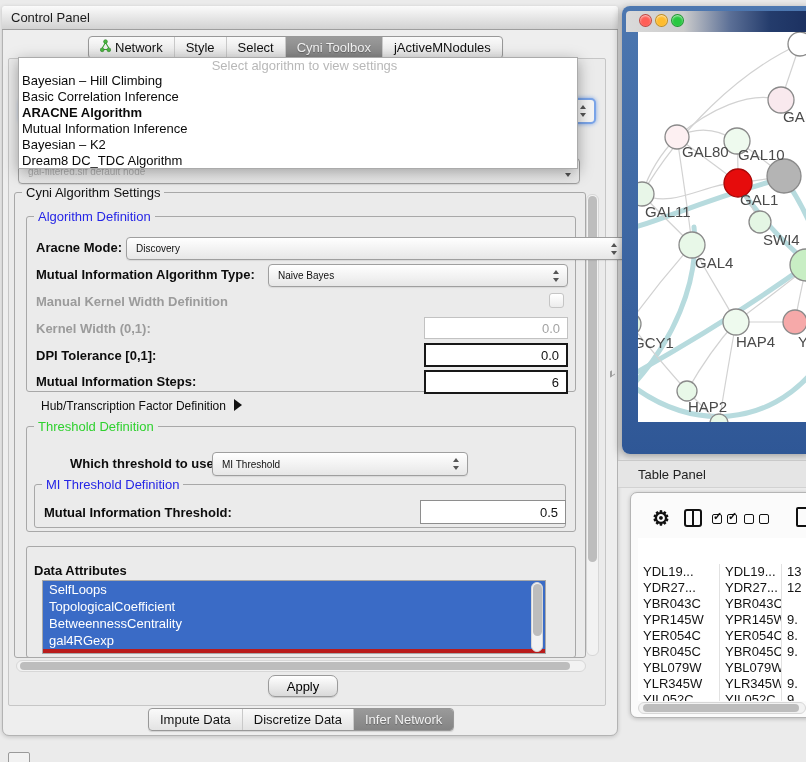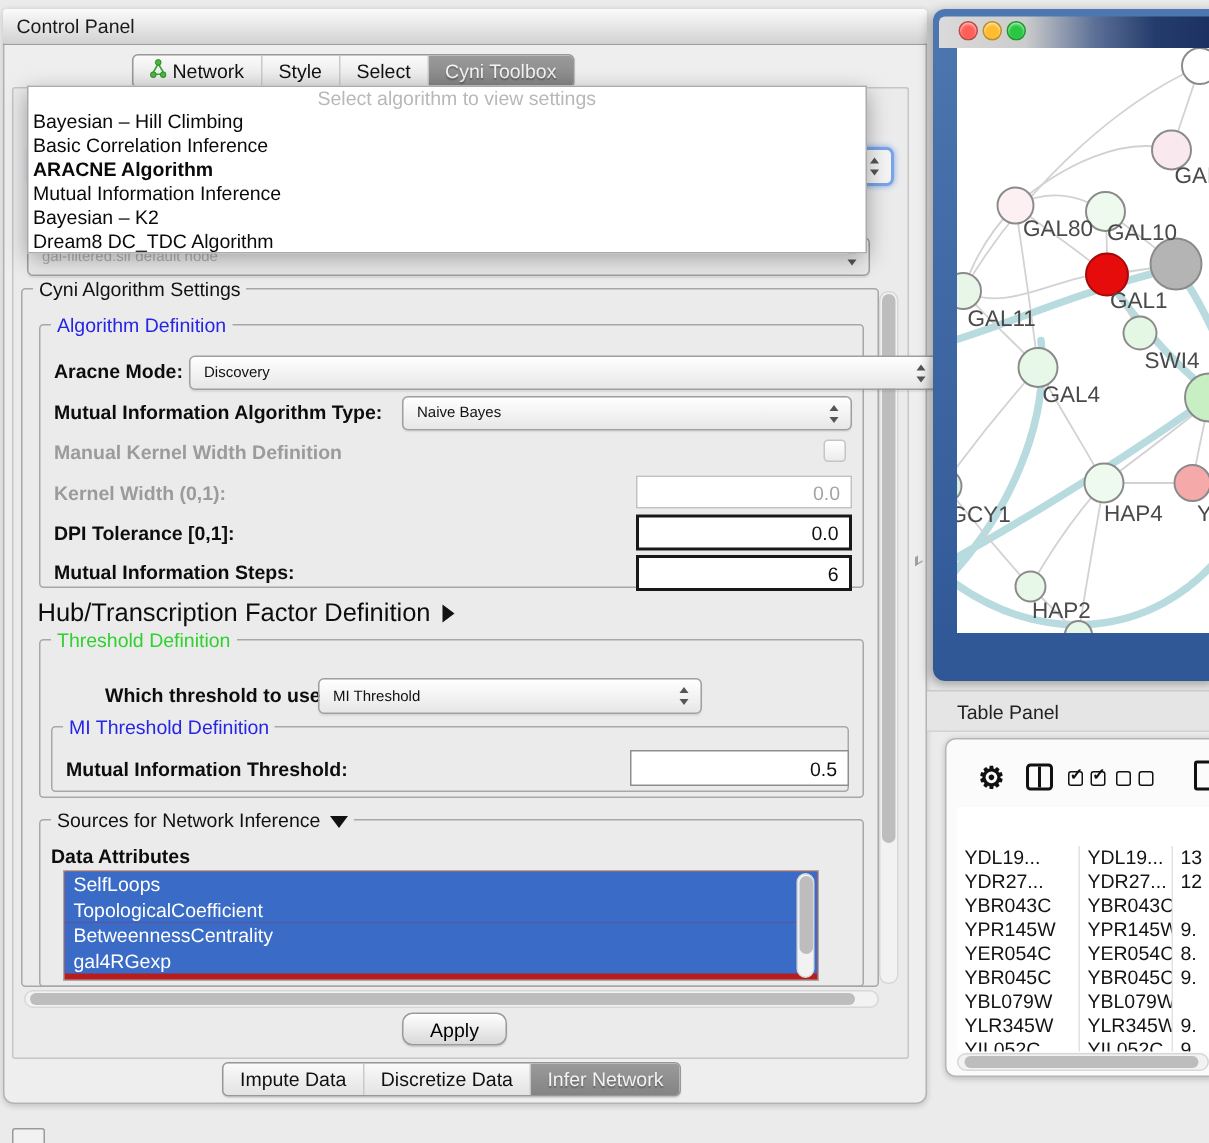--- a/index.html
+++ b/index.html
@@ -164,20 +164,23 @@
       </div>
       <div class="seg-item">
         <span>Style</span>
       </div>
       <div class="seg-item">
         <span>Select</span>
       </div>
       <div class="seg-item sel">
         <span>Cyni Toolbox</span>
       </div>
+      <div class="seg-item">
+        <span>jActiveMNodules</span>
+      </div>
     </div>
 
   <div class="contentpanel"></div>
 
   <div class="grp" style="left:14px;top:192px;width:572px;height:466px;"></div>
   <div class="legend" style="left:22px;top:185px;">Cyni Algorithm Settings</div>
   <div class="vsb" style="left:586px;top:194px;width:13px;height:462px;">
     <div class="thumb" style="top:1px;height:366px;"></div>
   </div>
 
@@ -207,44 +210,41 @@
   <div class="lbl" style="left:36px;top:348px;text-align:right;">DPI Tolerance [0,1]:</div>
   <div class="tf strong" style="left:424px;top:343px;width:144px;height:24px;">
     <span>0.0</span>
   </div>
 
   <div class="lbl" style="left:36px;top:374px;">Mutual Information Steps:</div>
   <div class="tf strong" style="left:424px;top:370px;width:144px;height:24px;">
     <span>6</span>
   </div>
 
-  <div class="lbl plain" style="left:25px;top:399px;font-size:17px;">
+  <div class="lbl plain" style="left:41px;top:399px;font-size:12px;">
     <span>Hub/Transcription Factor Definition</span><span class="tri-right"></span>
   </div>
 
   <div class="grp" style="left:26px;top:426px;width:550px;height:106px;"></div>
   <div class="legend green" style="left:34px;top:419px;">Threshold Definition</div>
 
   <div class="lbl" style="left:70px;top:456px;">Which threshold to use:</div>
   <div class="combo" style="left:212px;top:452px;width:256px;height:24px;">
     <span>MI Threshold</span>
     <span class="spin"></span>
   </div>
 
   <div class="grp" style="left:34px;top:484px;width:532px;height:44px;"></div>
   <div class="legend blue" style="left:42px;top:477px;">MI Threshold Definition</div>
   <div class="lbl" style="left:44px;top:505px;">Mutual Information Threshold:</div>
   <div class="tf" style="left:420px;top:500px;width:146px;height:24px;border:1px solid #8e8e8e;">
     <span>0.5</span>
   </div>
 
   <div class="grp" style="left:26px;top:546px;width:550px;height:112px;"></div>
-  <div class="legend" style="left:34px;top:539px;">
-    <span>Sources for Network Inference</span><span class="tri-down"></span>
-  </div>
   <div class="lbl" style="left:34px;top:563px;">Data Attributes</div>
   <div class="attrlist" style="left:42px;top:580px;width:504px;height:74px;" id="attr-list">
       <div class="item" style="background: rgb(58, 107, 198);">SelfLoops</div>
       <div class="item" style="background: rgb(58, 107, 198);">TopologicalCoefficient</div>
       <div class="item" style="background: rgb(58, 107, 198);">BetweennessCentrality</div>
       <div class="item" style="background: rgb(58, 107, 198);">gal4RGexp</div>
     </div>
   <div class="vsb" style="left:531px;top:582px;width:12px;height:70px;">
     <div class="thumb" style="top:1px;height:52px;"></div>
   </div>

